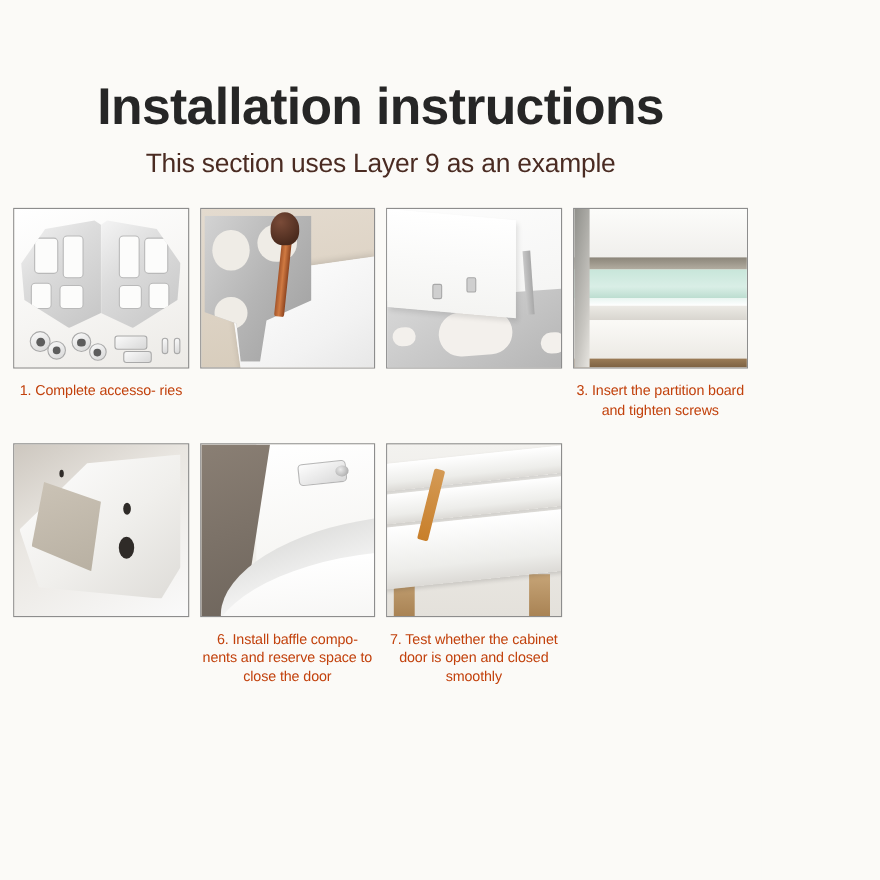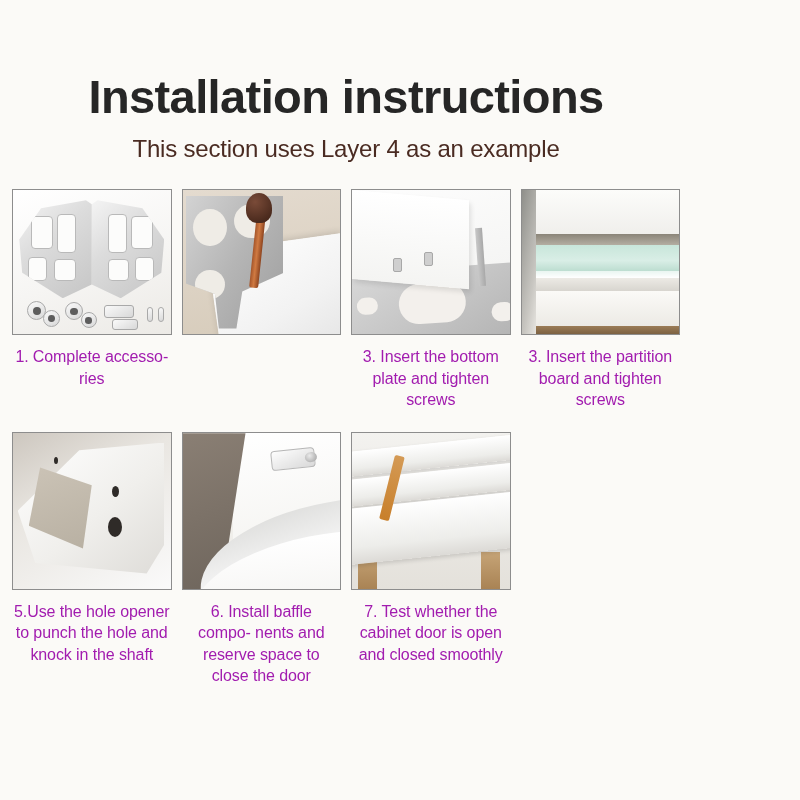--- a/index.html
+++ b/index.html
@@ -58,23 +58,23 @@
     width: 100%;
     height: 146px;
     border: 1px solid #8d8d8d;
     overflow: hidden;
     background: #e9e7e2;
   }
   .row2 .thumb { height: 158px; }
 
   .caption {
     margin-top: 11px;
-    font-size: 16px;
+    font-size: 13px;
     line-height: 1.33;
-    color: #a21caf;
+    color: #c2410c;
     text-align: center;
     padding: 0 2px;
     letter-spacing: -0.1px;
   }
 
   
   .scene { position: absolute; inset: 0; }
 
   
   .s1 { background: linear-gradient(160deg,#ffffff 0%,#f6f5f3 55%,#eceae6 100%); }
@@ -262,21 +262,21 @@
     background: linear-gradient(180deg,#cbab80,#a8865c);
   }
 </style>
 </head>
 <body>
 
 <div id="page">
 
   <div class="header">
     <div class="page-title">Installation instructions</div>
-    <div class="page-subtitle">This section uses Layer 4 as an example</div>
+    <div class="page-subtitle">This section uses Layer 9 as an example</div>
   </div>
 
   <div class="grid">
 
     <div class="step">
       <div class="thumb">
         <div class="scene s1">
           <div class="bracket left">
             <div class="cut" style="left:16%;top:16%;width:30%;height:34%;border-radius:4px;"></div>
             <div class="cut" style="left:52%;top:14%;width:26%;height:40%;border-radius:4px;"></div>
@@ -325,21 +325,20 @@
             <div class="slot" style="left:30%;top:20%;width:38%;height:54%;"></div>
             <div class="slot" style="left:6%;top:34%;width:12%;height:22%;"></div>
             <div class="slot" style="left:82%;top:52%;width:13%;height:26%;"></div>
           </div>
           <div class="panel"></div>
           <div class="tab" style="left:26%;top:47%;width:9px;height:14px;"></div>
           <div class="tab" style="left:46%;top:43%;width:9px;height:14px;"></div>
           <div class="upright"></div>
         </div>
       </div>
-      <div class="caption">3. Insert the bottom plate and tighten screws</div>
     </div>
 
     <div class="step">
       <div class="thumb">
         <div class="scene s4">
           <div class="band top-wall"></div>
           <div class="band shadow"></div>
           <div class="band glass"></div>
           <div class="band glass-edge"></div>
           <div class="band gap"></div>
@@ -358,21 +357,20 @@
     <div class="step">
       <div class="thumb">
         <div class="scene s5">
           <div class="frame"></div>
           <div class="window"></div>
           <div class="hole" style="left:60%;top:54%;width:14px;height:20px;"></div>
           <div class="hole" style="left:63%;top:34%;width:7px;height:11px;"></div>
           <div class="hole" style="left:26%;top:15%;width:4px;height:7px;"></div>
         </div>
       </div>
-      <div class="caption">5.Use the hole opener to punch the hole and knock in the shaft</div>
     </div>
 
     <div class="step">
       <div class="thumb">
         <div class="scene s6">
           <div class="board"></div>
           <div class="wall"></div>
           <div class="clip">
             <div class="knob"></div>
           </div>

